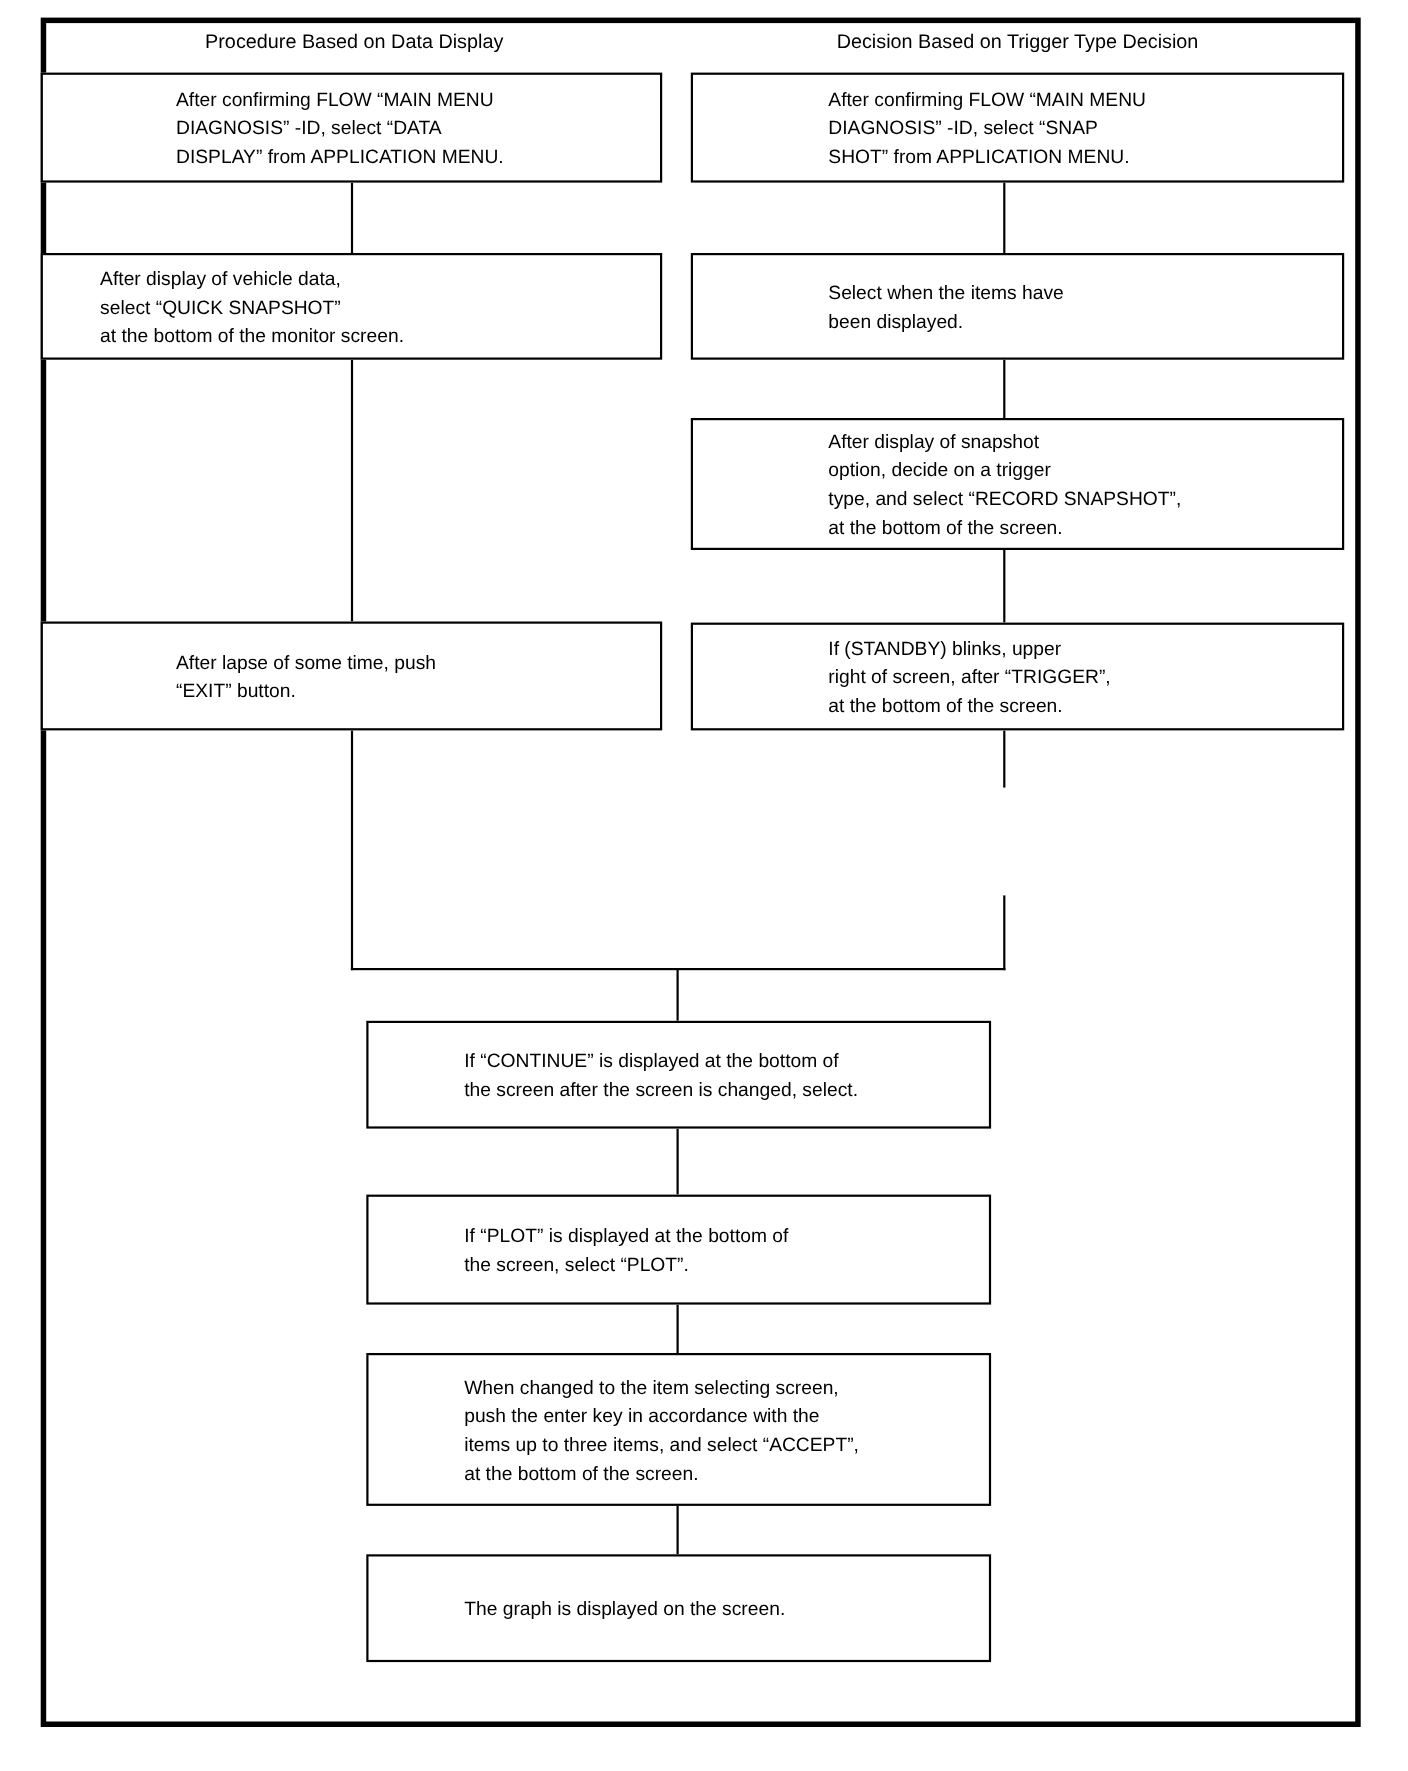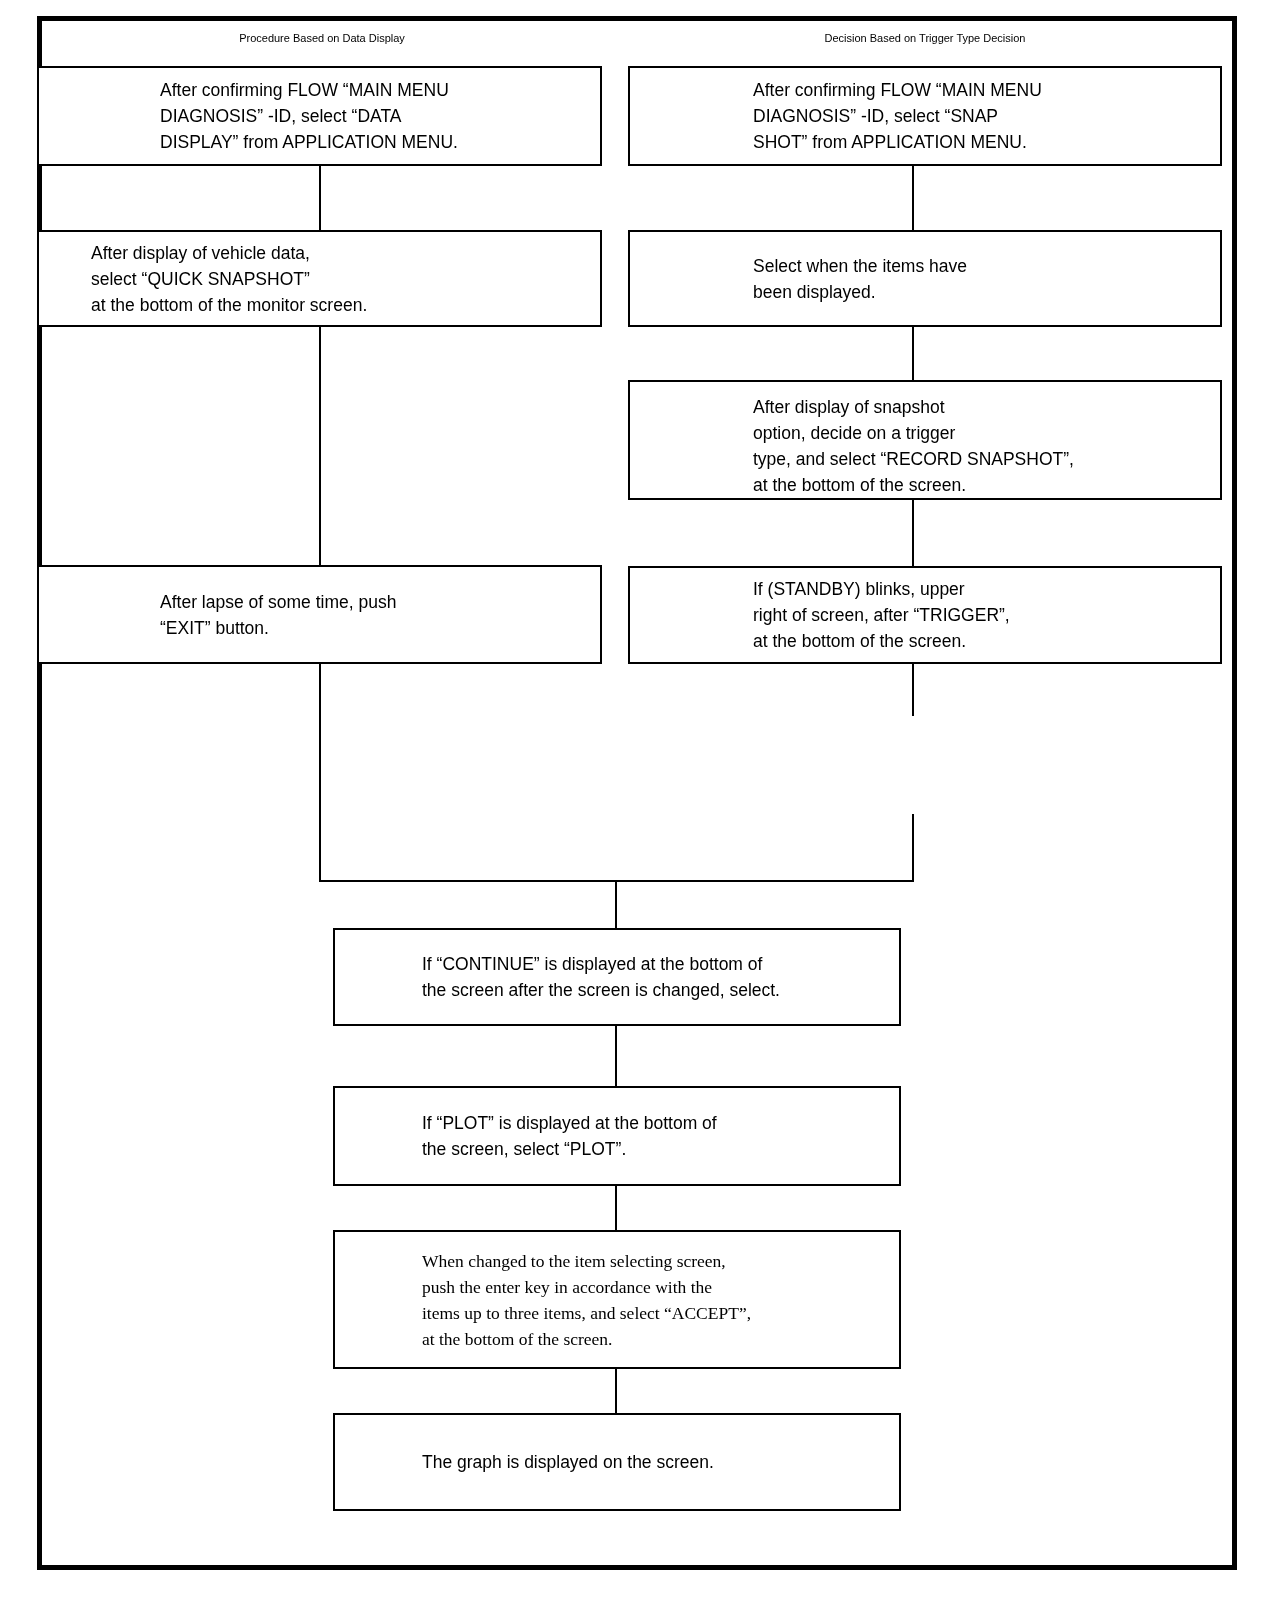--- a/index.html
+++ b/index.html
@@ -29,21 +29,21 @@
     width: 1200px;
     height: 1554px;
     border: 5px solid #000000;
     box-sizing: border-box;
     background: #ffffff;
   }
 
   
   .col-heading {
     position: absolute;
-    font-size: 11px;
+    font-size: 18px;
     line-height: 20px;
     color: #000000;
     text-align: center;
     white-space: nowrap;
   }
 
   
   .node {
     position: absolute;
     box-sizing: border-box;
@@ -130,21 +130,21 @@
     <span class="node-text" style="padding-left:123px;">After confirming FLOW “MAIN MENU
 DIAGNOSIS” -ID, select “SNAP
 SHOT” from APPLICATION MENU.</span>
   </div>
 
   <div class="node" style="left:628px; top:230px; width:594px; height:97px;">
     <span class="node-text" style="padding-left:123px;">Select when the items have
 been displayed.</span>
   </div>
 
-  <div class="node" style="left:628px; top:380px; width:594px; height:120px;align-items:flex-end;">
+  <div class="node" style="left:628px; top:380px; width:594px; height:120px;">
     <span class="node-text" style="padding-left:123px;">After display of snapshot
 option, decide on a trigger
 type, and select “RECORD SNAPSHOT”,
 at the bottom of the screen.</span>
   </div>
 
   <div class="node" style="left:628px; top:566px; width:594px; height:98px;">
     <span class="node-text" style="padding-left:123px;">If (STANDBY) blinks, upper
 right of screen, after “TRIGGER”,
 at the bottom of the screen.</span>
@@ -155,21 +155,21 @@
     <span class="node-text" style="padding-left:87px;">If “CONTINUE” is displayed at the bottom of
 the screen after the screen is changed, select.</span>
   </div>
 
   <div class="node" style="left:333px; top:1086px; width:568px; height:100px;">
     <span class="node-text" style="padding-left:87px;">If “PLOT” is displayed at the bottom of
 the screen, select “PLOT”.</span>
   </div>
 
   <div class="node" style="left:333px; top:1230px; width:568px; height:139px;">
-    <span class="node-text" style="padding-left:87px;font-family:Liberation Serif, serif;">When changed to the item selecting screen,
+    <span class="node-text" style="padding-left:87px;">When changed to the item selecting screen,
 push the enter key in accordance with the
 items up to three items, and select “ACCEPT”,
 at the bottom of the screen.</span>
   </div>
 
   <div class="node" style="left:333px; top:1413px; width:568px; height:98px;">
     <span class="node-text" style="padding-left:87px;">The graph is displayed on the screen.</span>
   </div>
 
 </div>

